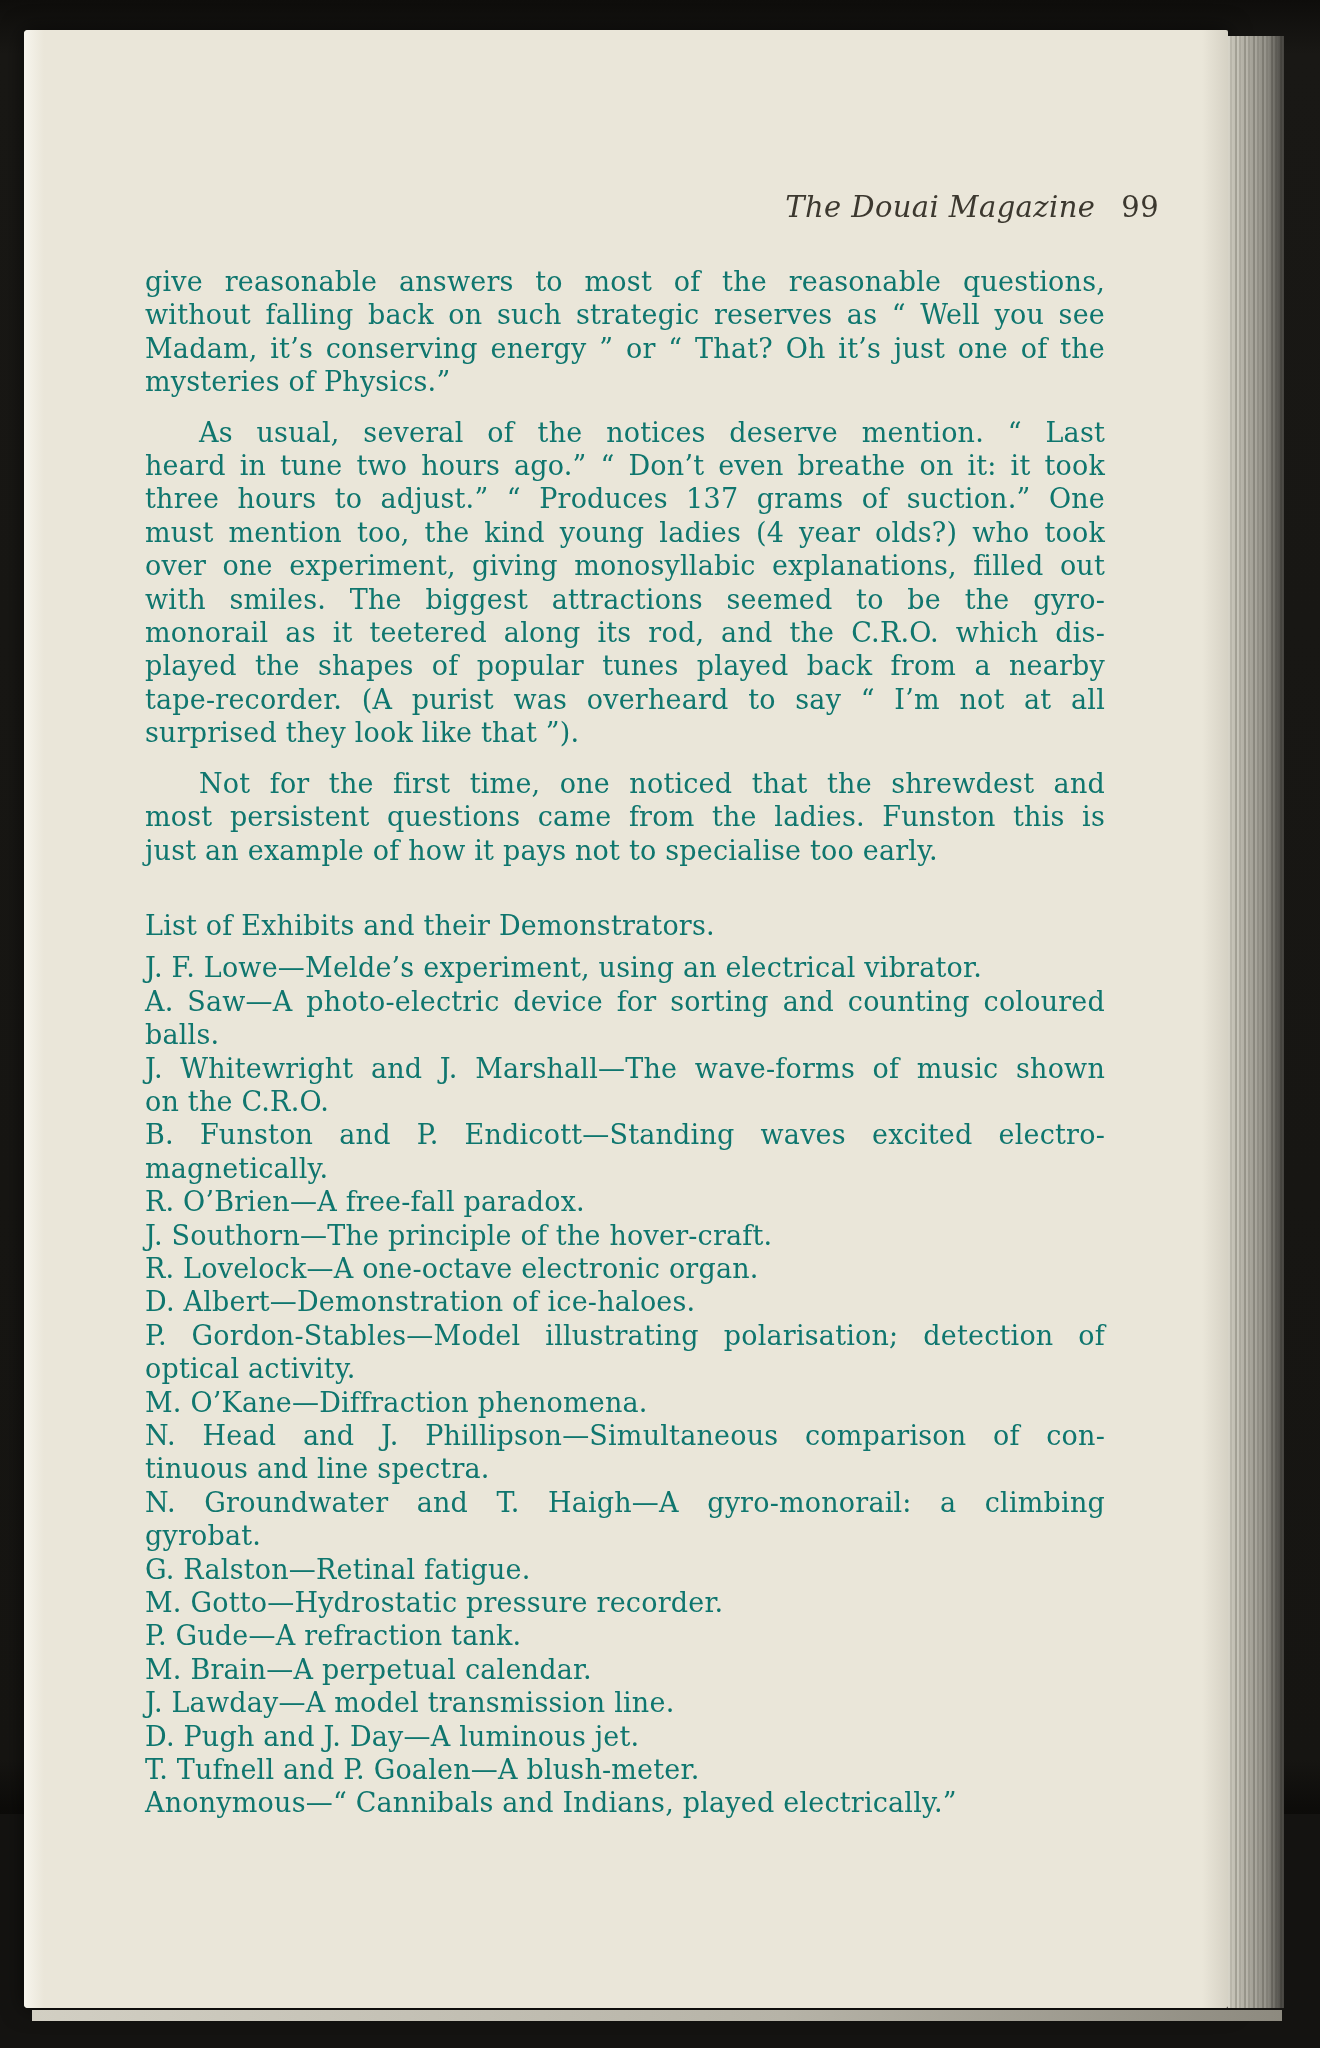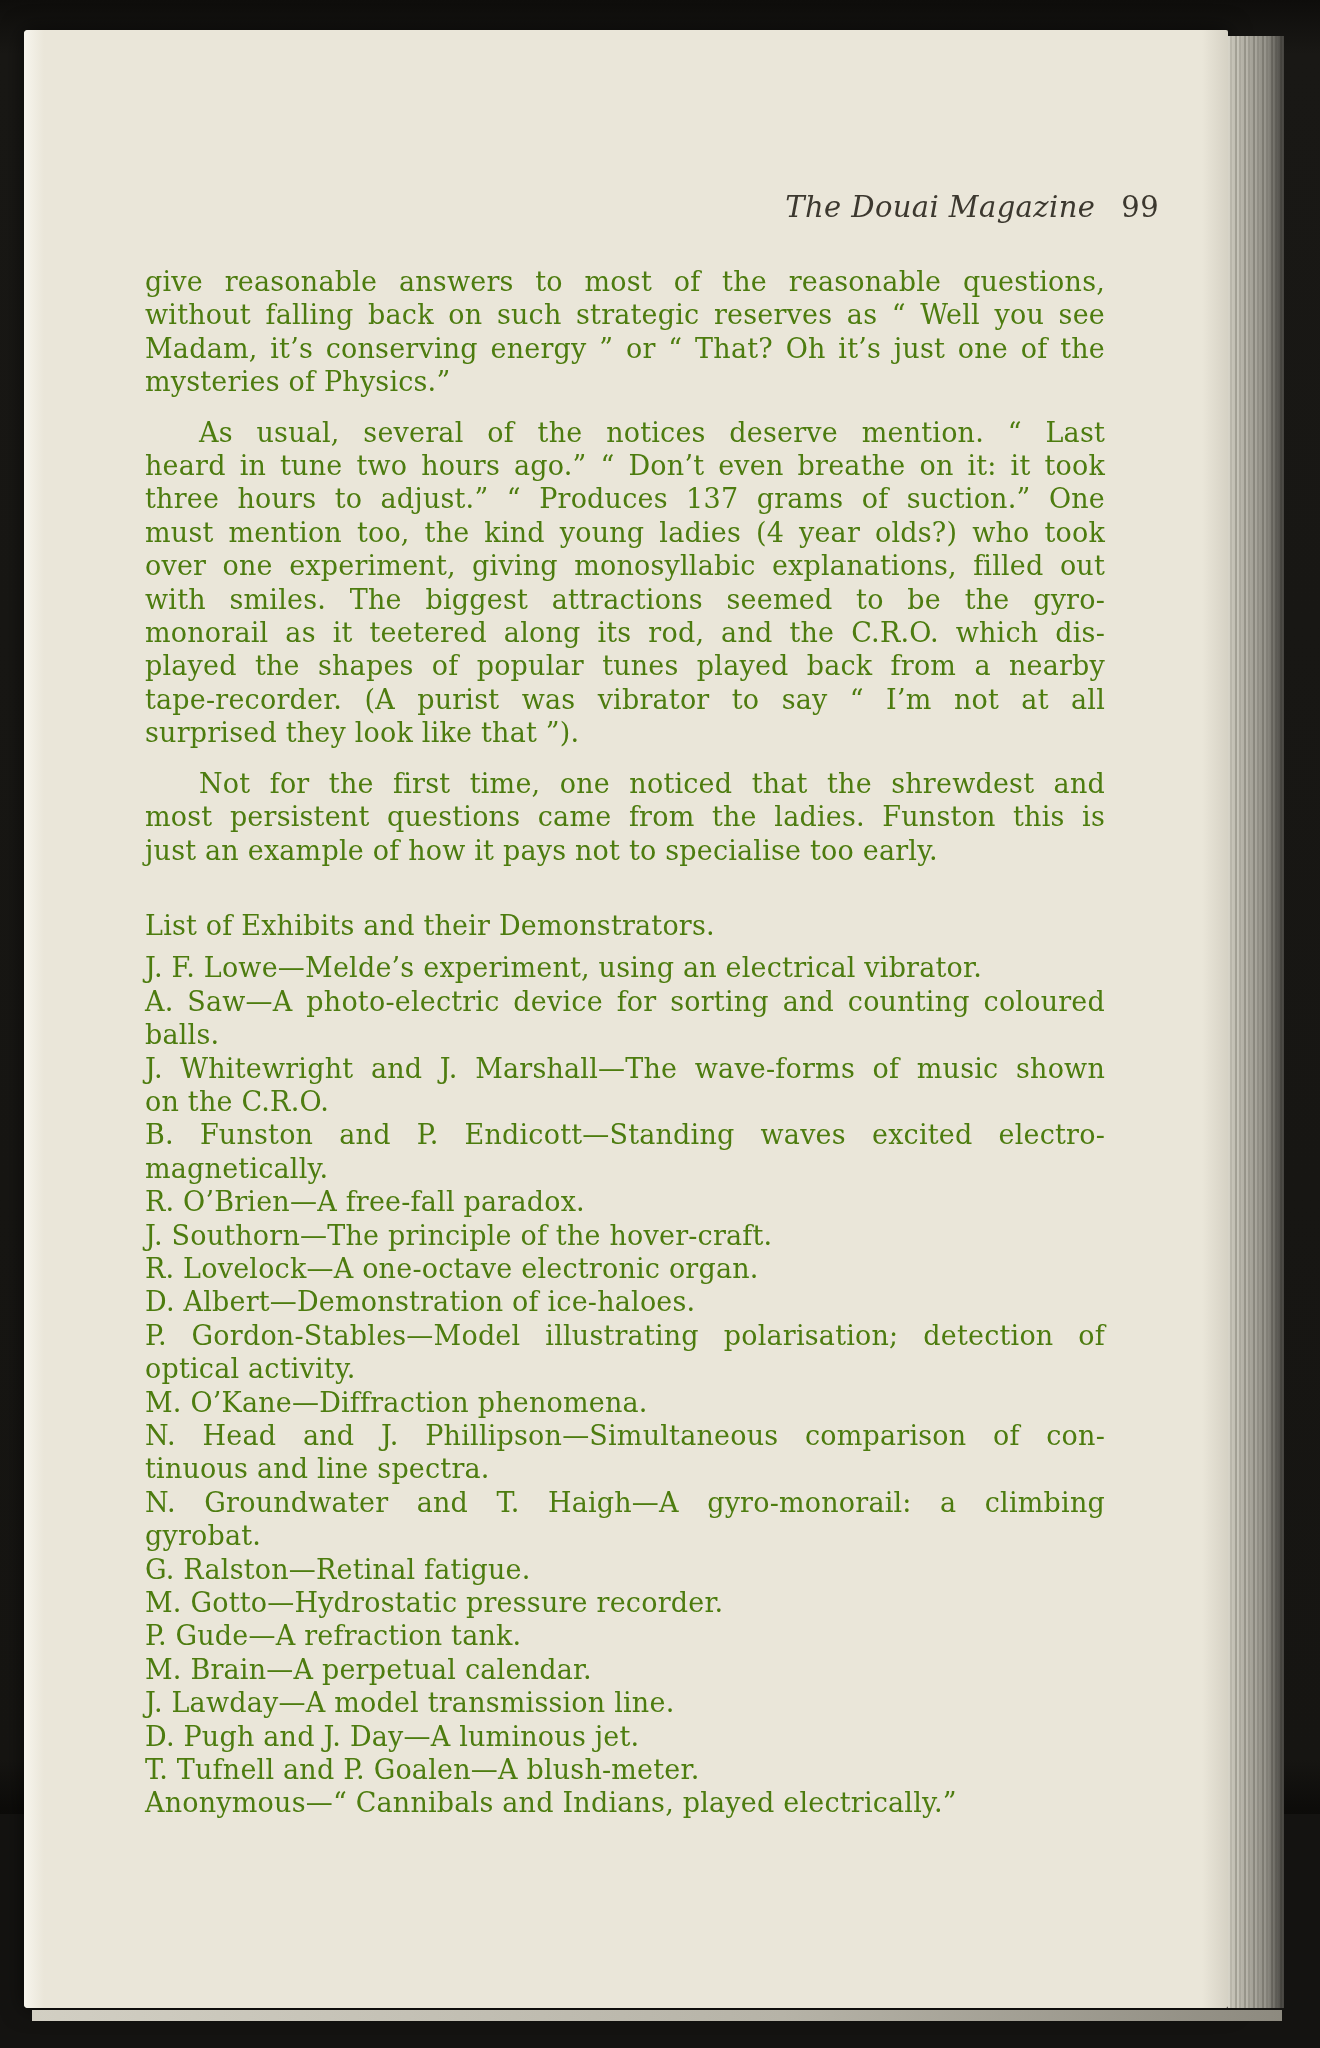--- a/index.html
+++ b/index.html
@@ -47,21 +47,21 @@
   }
   .header-line {
     position: absolute; left: 121px; top: 160px; width: 1014px;
     text-align: right; font-size: 29px; color: #3c382f;
     letter-spacing: 0.4px; white-space: nowrap;
   }
   .header-title { font-style: italic; }
   .header-num { display: inline-block; margin-left: 26px; font-style: normal; }
   .content {
     position: absolute; left: 121px; top: 235px; width: 960px;
-    font-size: 27px; color: #4d7c0f;
+    font-size: 27px; color: #0f766e;
     letter-spacing: 0.2px;
   }
   .line { line-height: 33.4px; }
   .just { text-align: justify; text-align-last: justify; }
   .para + .para { margin-top: 17px; }
   #paragraphs .para:not(:first-child) .line:first-child { text-indent: 54px; }
   .section-heading {
     margin-top: 42px; margin-bottom: 9px;
     text-align: left; line-height: 33.4px;
   }
@@ -86,21 +86,21 @@
           </div>
           <div class="para">
             <div class="line just">As usual, several of the notices deserve mention. “ Last</div>
             <div class="line just">heard in tune two hours ago.” “ Don’t even breathe on it: it took</div>
             <div class="line just">three hours to adjust.” “ Produces 137 grams of suction.” One</div>
             <div class="line just">must mention too, the kind young ladies (4 year olds?) who took</div>
             <div class="line just">over one experiment, giving monosyllabic explanations, filled out</div>
             <div class="line just">with smiles. The biggest attractions seemed to be the gyro-</div>
             <div class="line just">monorail as it teetered along its rod, and the C.R.O. which dis-</div>
             <div class="line just">played the shapes of popular tunes played back from a nearby</div>
-            <div class="line just">tape-recorder. (A purist was vibrator to say “ I’m not at all</div>
+            <div class="line just">tape-recorder. (A purist was overheard to say “ I’m not at all</div>
             <div class="line">surprised they look like that ”).</div>
           </div>
           <div class="para">
             <div class="line just">Not for the first time, one noticed that the shrewdest and</div>
             <div class="line just">most persistent questions came from the ladies. Funston this is</div>
             <div class="line">just an example of how it pays not to specialise too early.</div>
           </div>
         </div>
       <div class="section-heading">List of Exhibits and their Demonstrators.</div>
       <div id="exhibits">

